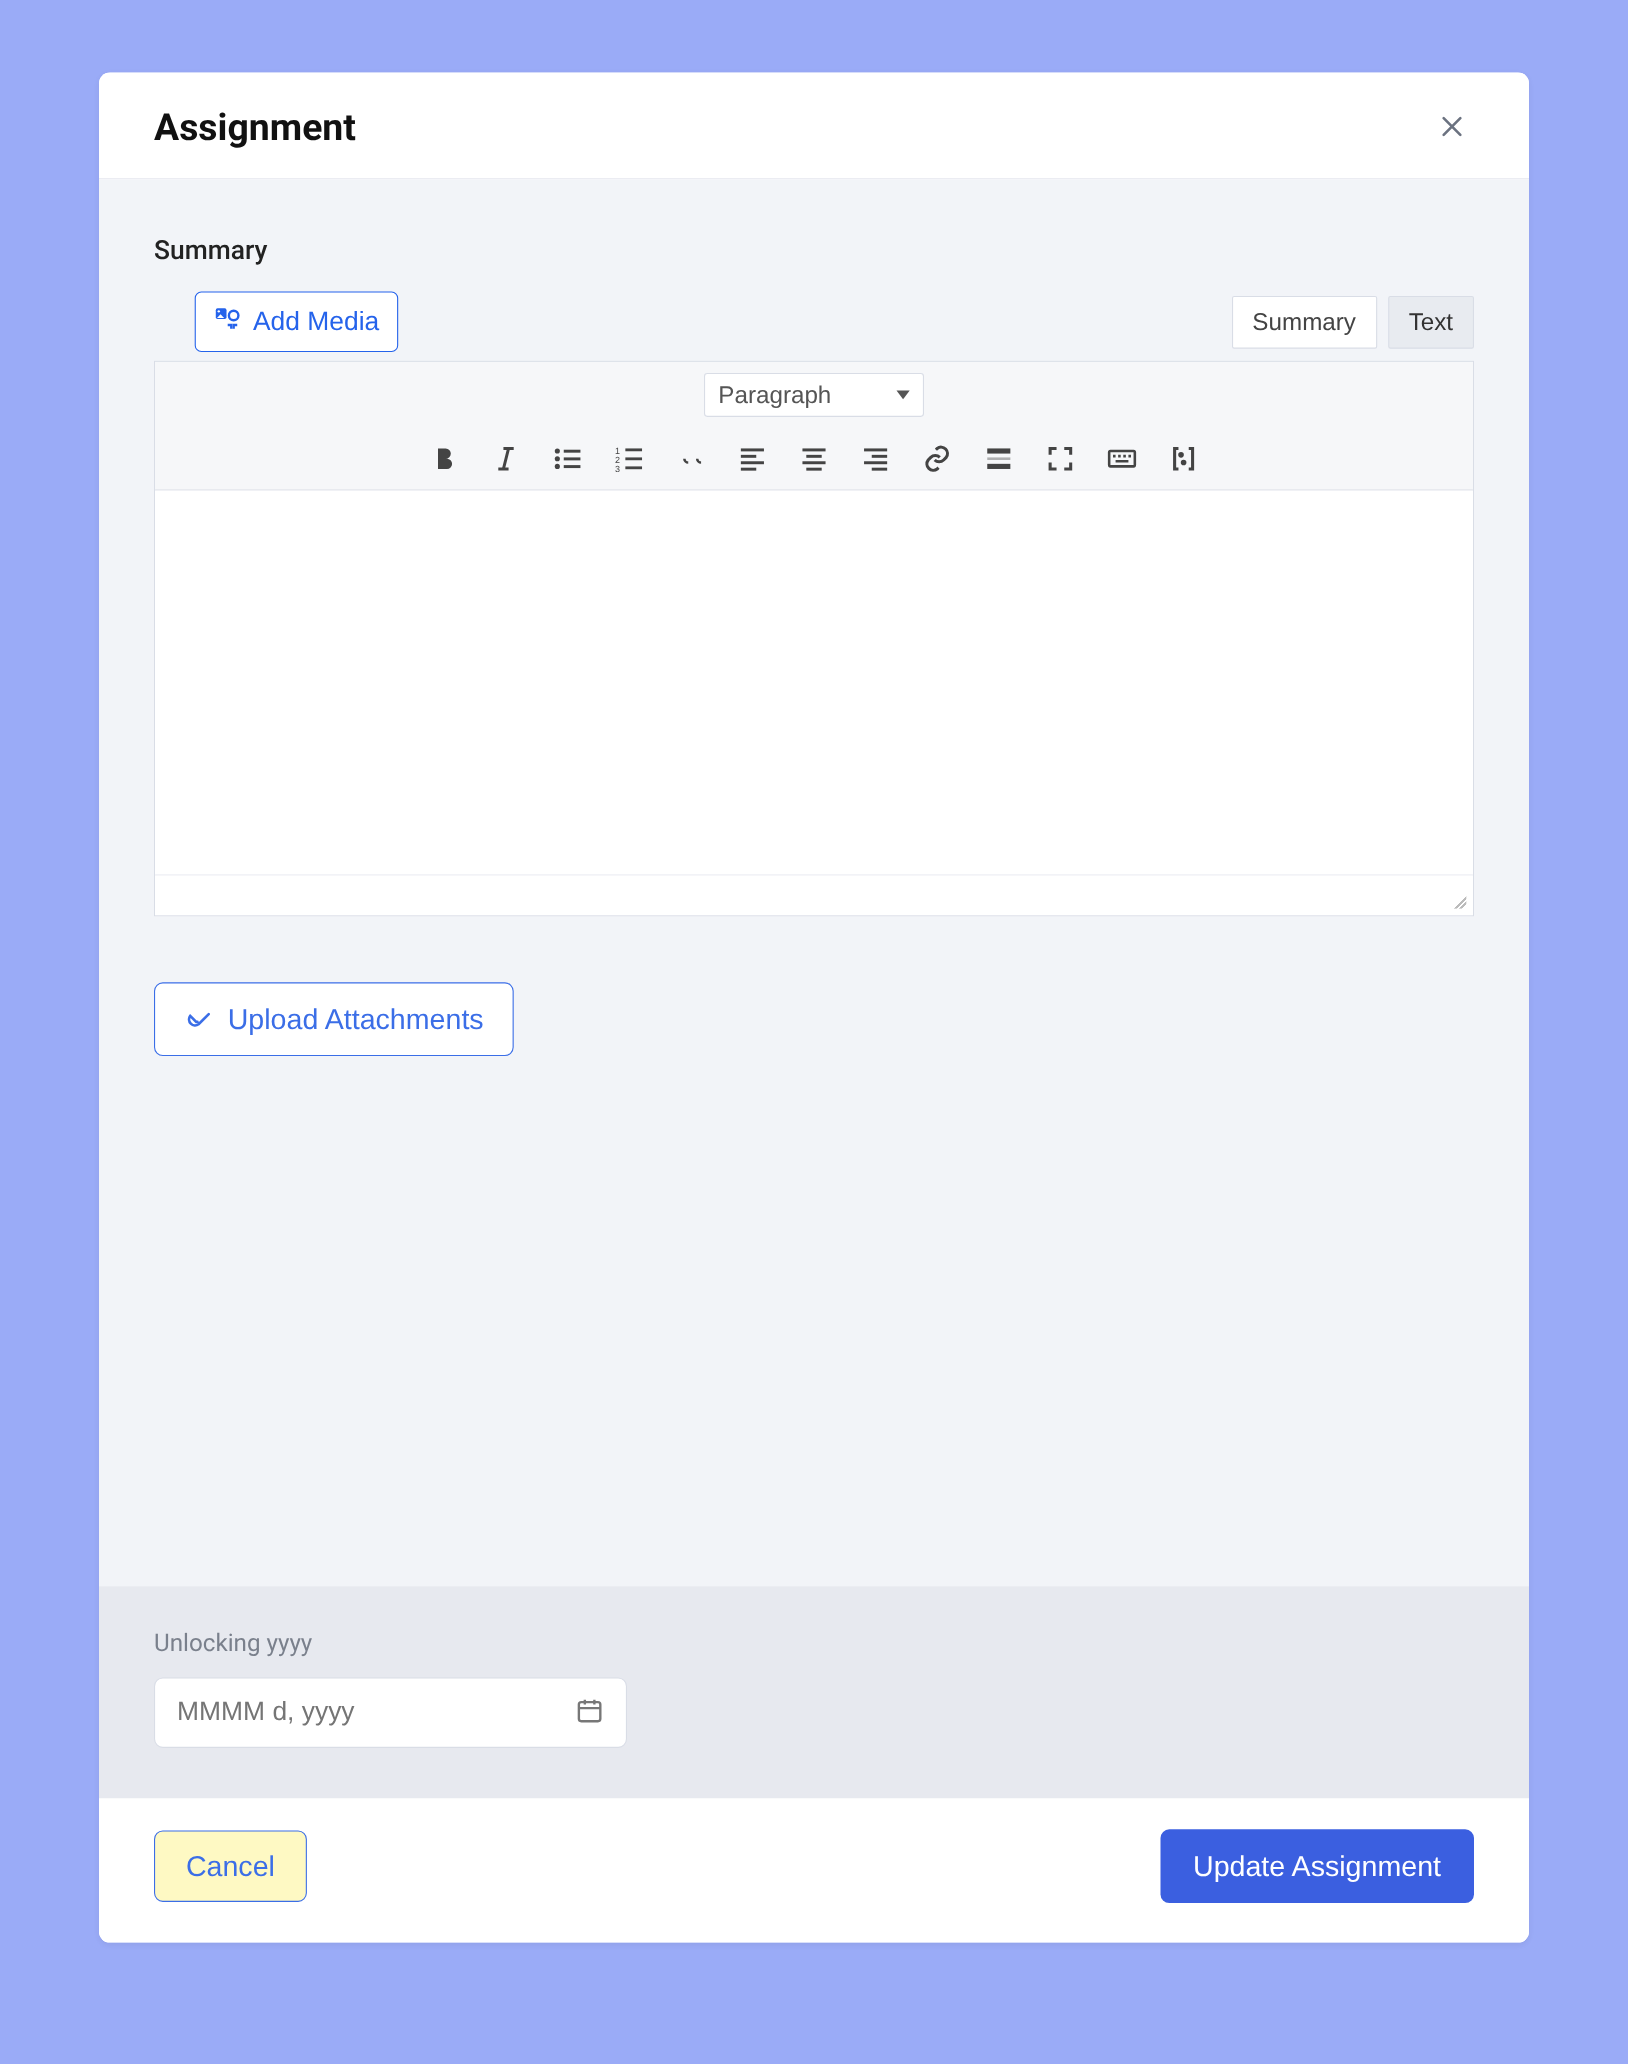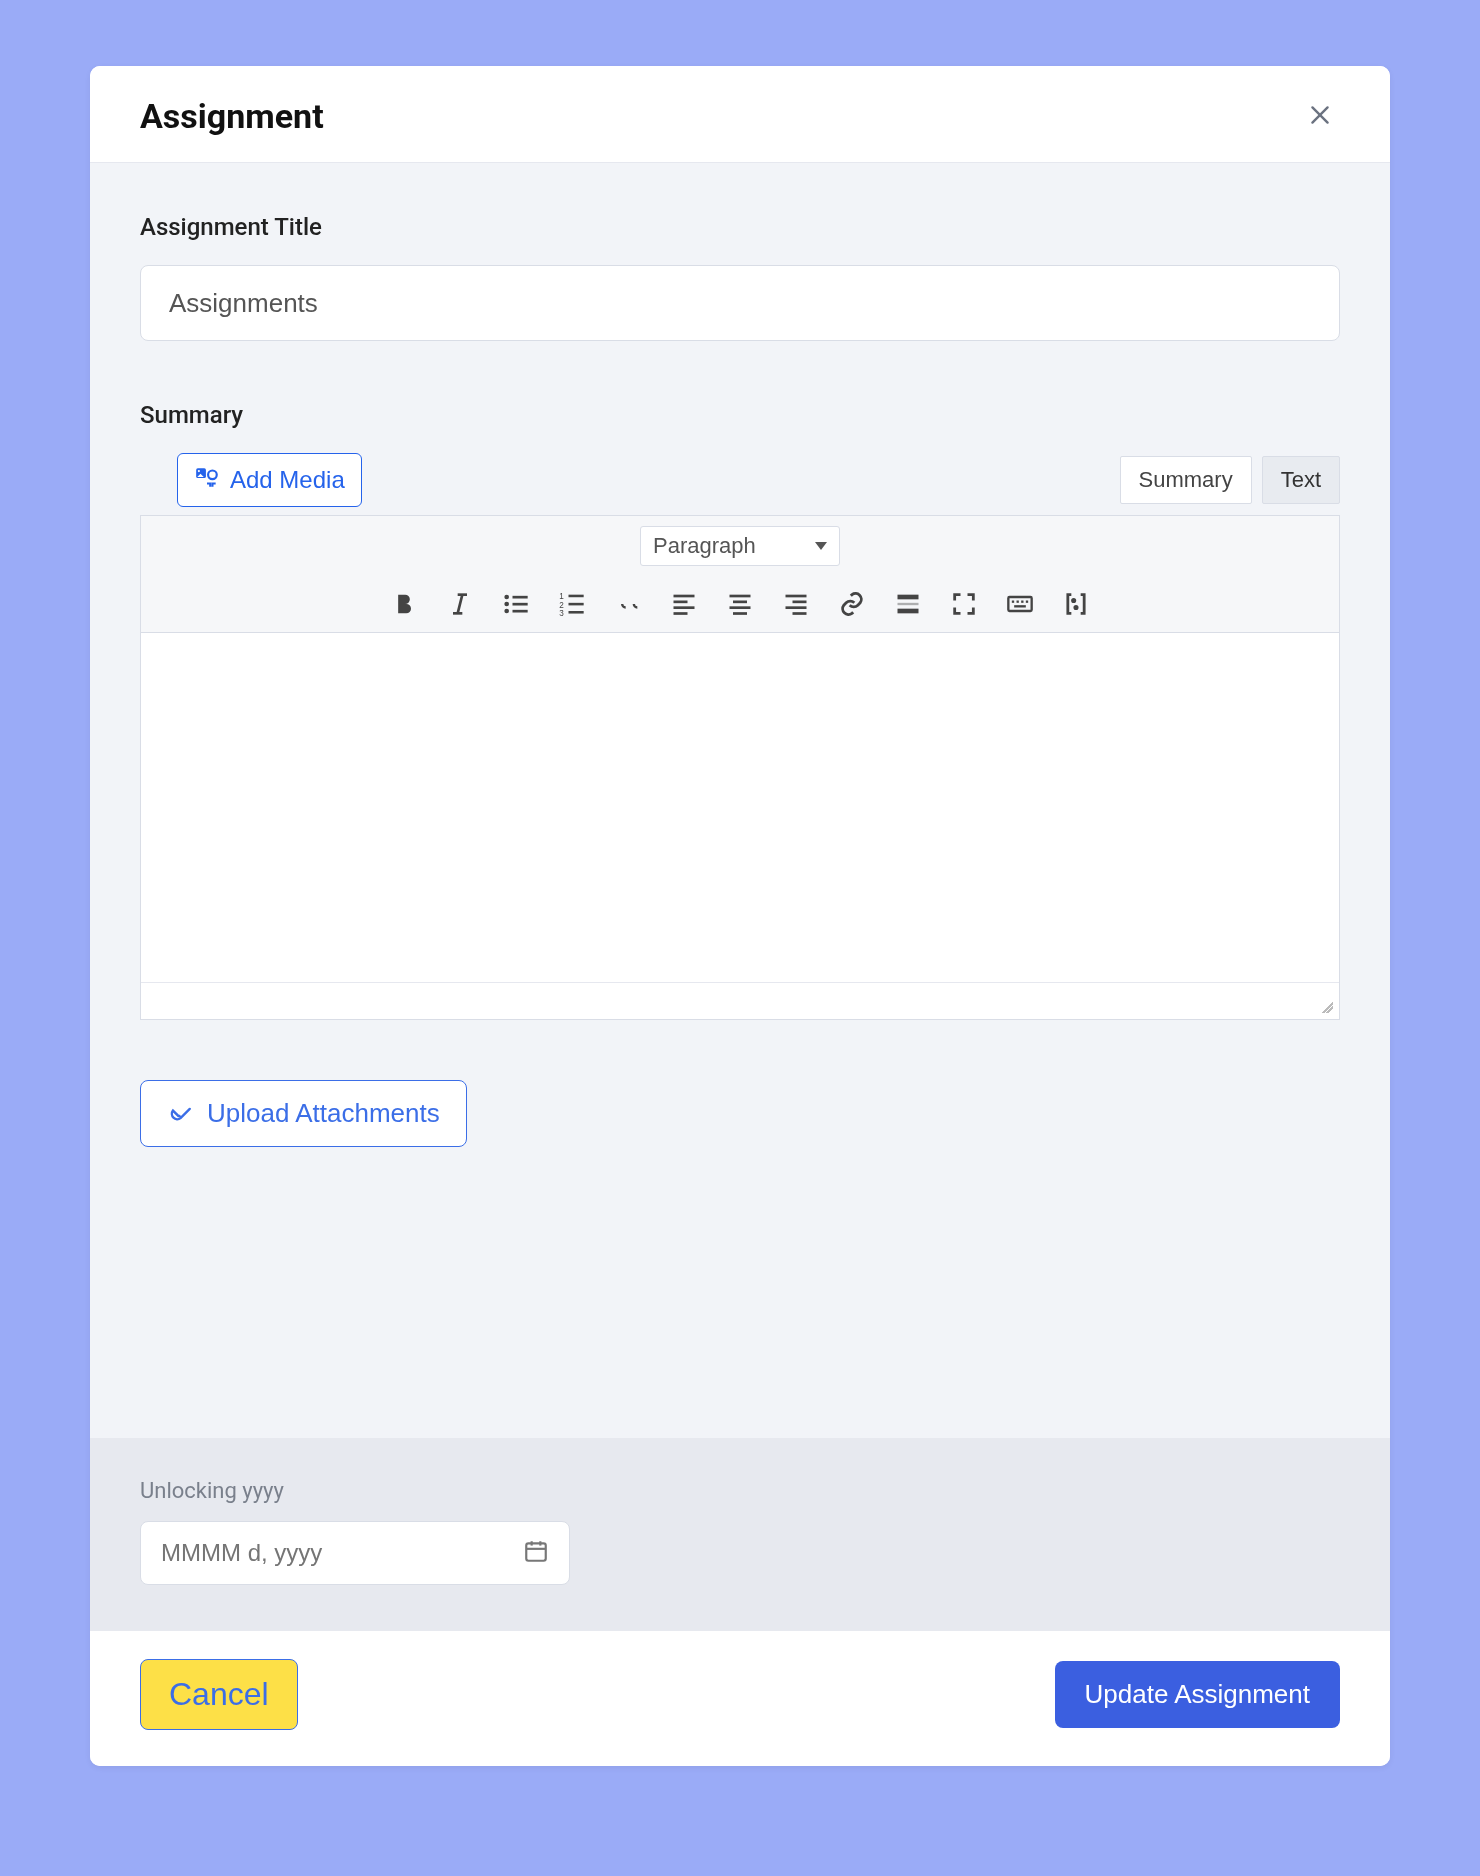--- a/index.html
+++ b/index.html
@@ -213,24 +213,24 @@
   .modal-footer {
     background: #fff;
     padding: 28px 50px 36px 50px;
     display: flex;
     align-items: center;
     justify-content: space-between;
   }
   .btn-cancel {
     border: 1.5px solid #3b6ee7;
     color: #3b6ee7;
-    background: #fde047;
+    background: #fef9c3;
     border-radius: 8px;
     padding: 16px 28px;
-    font-size: 32px;
+    font-size: 26px;
     cursor: pointer;
   }
   .btn-primary {
     border: none;
     background: #3b5fe0;
     color: #fff;
     border-radius: 8px;
     padding: 18px 30px;
     font-size: 26px;
     cursor: pointer;
@@ -248,24 +248,20 @@
         <svg viewBox="0 0 24 24" fill="none" stroke="currentColor" stroke-width="2.2" stroke-linecap="round">
           <line x1="5" y1="5" x2="19" y2="19"></line>
             <line x1="19" y1="5" x2="5" y2="19"></line>
         </svg>
       </span>
     </button>
   </div>
 
   <div class="modal-body">
 
-    <div>
-      <div class="field-label">Assignment Title</div>
-      <input class="text-input" type="text" value="Assignments" style="">
-    </div>
 
     <div>
       <div class="field-label">Summary</div>
       <div class="summary-controls">
         <button class="add-media-btn">
           <span>
             <svg viewBox="0 0 24 24" fill="currentColor">
               <rect x="2" y="4" width="9" height="9" rx="1.5" fill="#2563eb"></rect>
               <circle cx="4.5" cy="6.5" r="1" fill="#fff"></circle>
               <path d="M3 12 L6 9 L9 12 Z" fill="#fff"></path>

